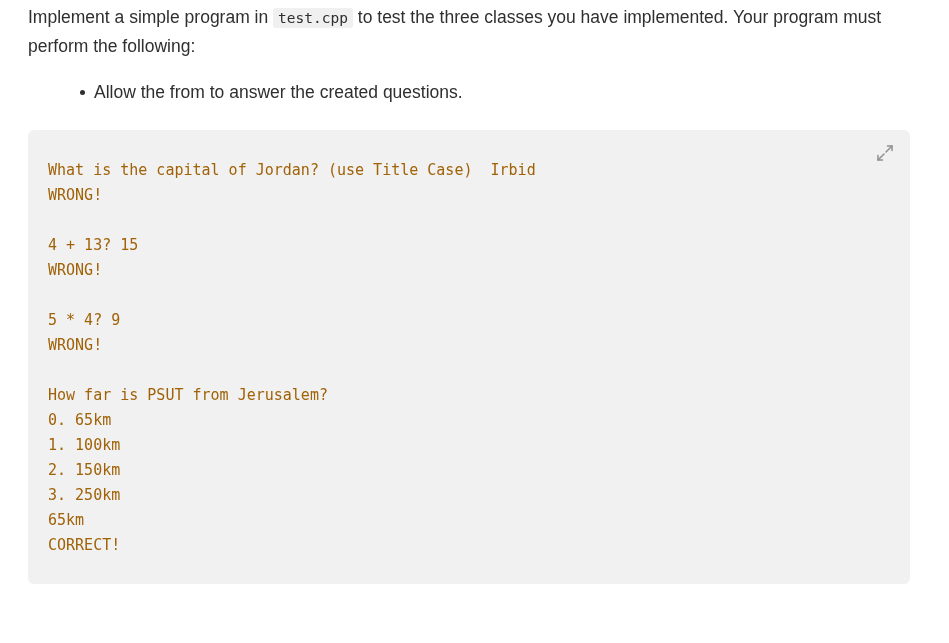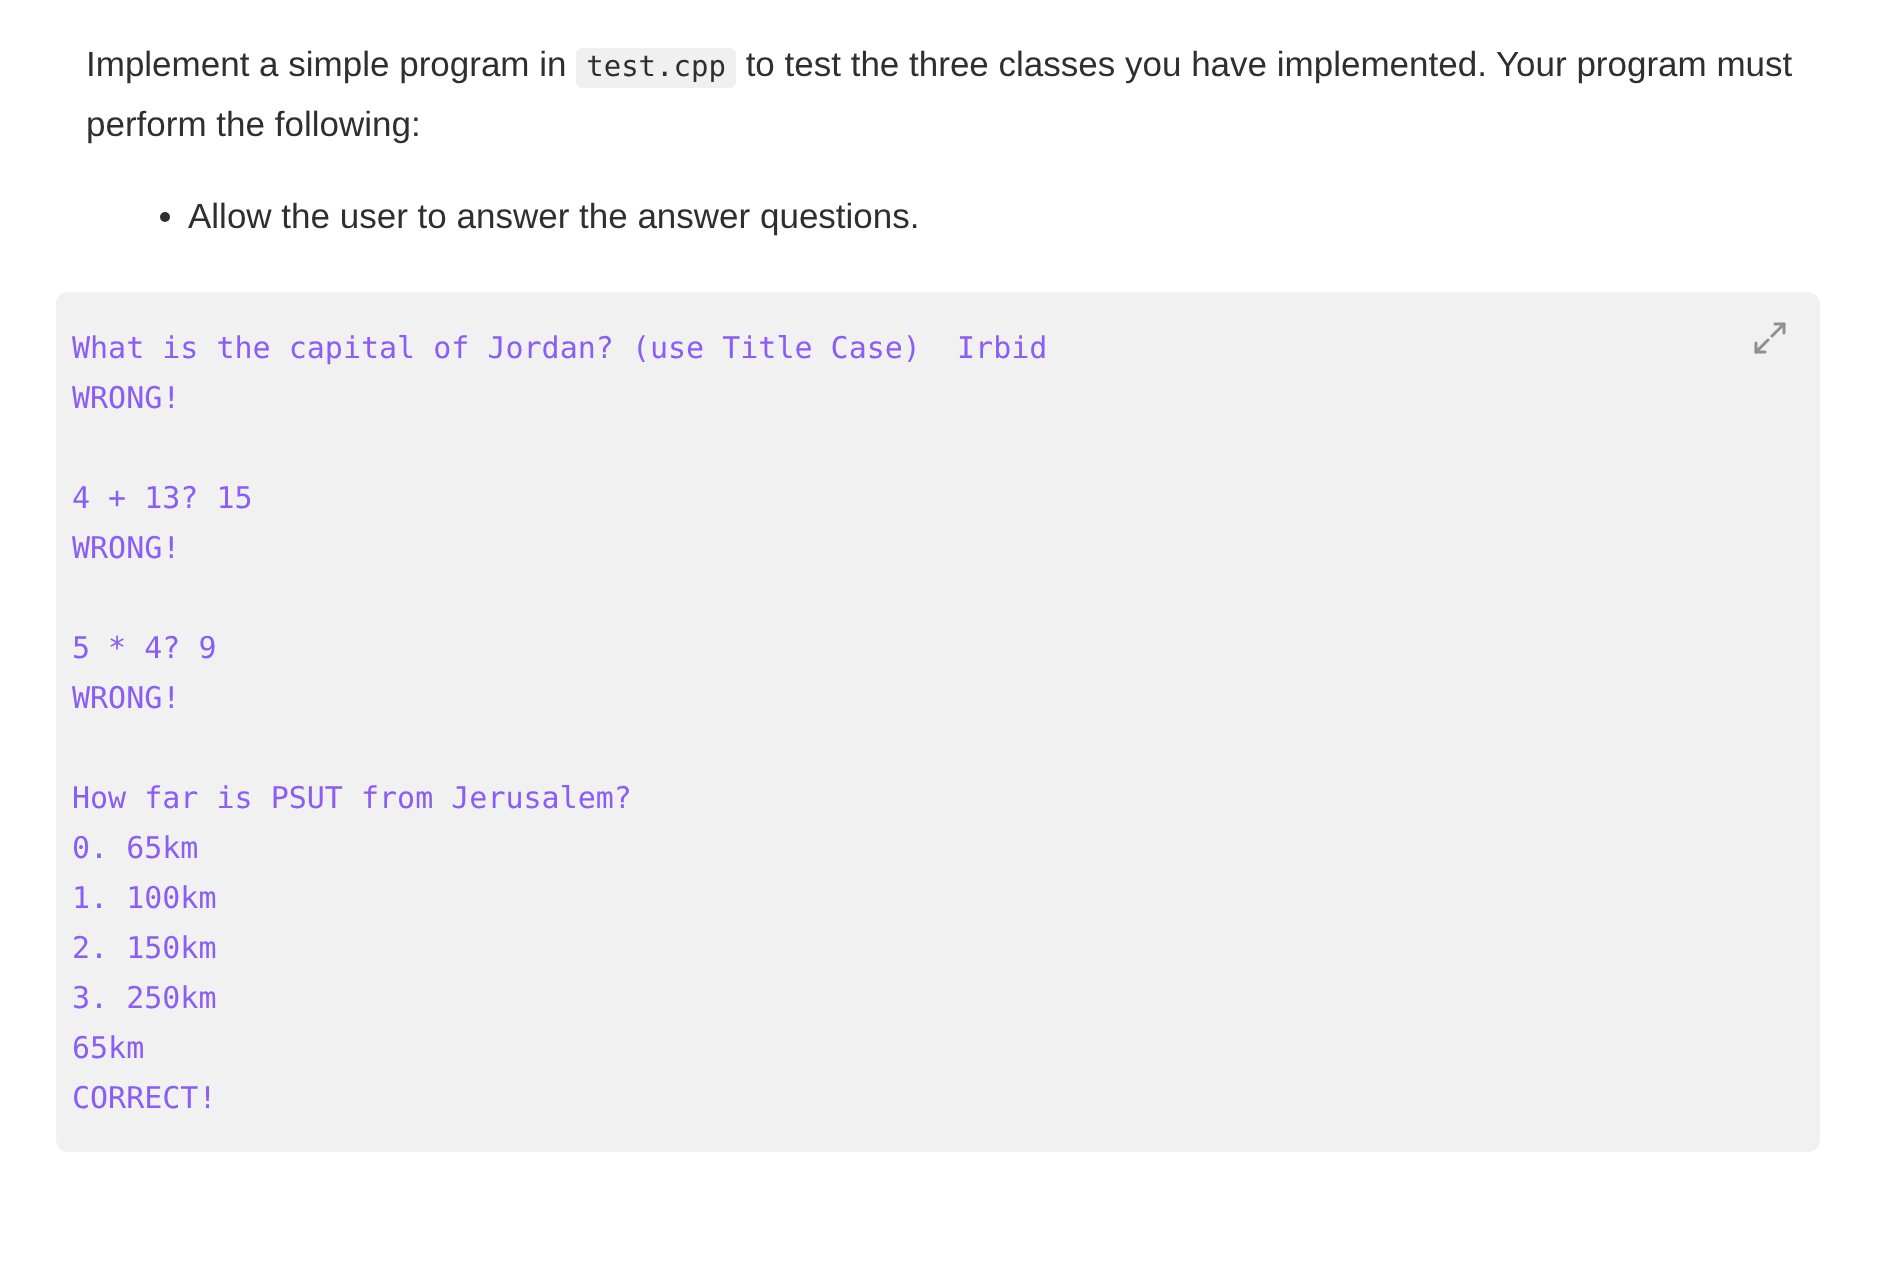--- a/index.html
+++ b/index.html
@@ -17,21 +17,21 @@
 
   .page {
     position: relative;
     width: 949px;
     height: 643px;
     box-sizing: border-box;
     padding: 0 28px;
   }
 
   p.body-text {
-    margin: 15px;
+    margin: 0;
     font-size: 17.5px;
     line-height: 28px;
     color: #2f2f2f;
     font-weight: 400;
   }
 
   .intro {
     padding-top: 3px;
   }
 
@@ -76,25 +76,25 @@
     margin-top: 21px;
     background: #f1f1f1;
     border-radius: 6px;
     padding: 16px 18px 14px 8px;
     box-sizing: border-box;
     width: 882px;
     min-height: 414px;
   }
 
   pre.code-content {
-    margin: 0;
+    margin: 12px;
     font-family: "DejaVu Sans Mono", "Liberation Mono", monospace;
     font-size: 15px;
     line-height: 25px;
-    color: #8b5cf6;
+    color: #a16207;
     white-space: pre;
     tab-size: 4;
   }
 
   .expand-button {
     position: absolute;
     top: 12px;
     right: 14px;
     width: 22px;
     height: 22px;
@@ -107,21 +107,21 @@
   .expand-button svg { display: block; }
 </style>
 </head>
 <body>
 
 <div class="page">
 
   <p class="body-text intro"><span>Implement a simple program in </span><code class="inline-code">test.cpp</code><span> to test the three classes you have implemented. Your program must perform the following:</span></p>
 
   <ul class="task-list">
-    <li><span>Allow the user to answer the answer questions.</span></li>
+    <li><span>Allow the from to answer the created questions.</span></li>
   </ul>
 
 
   <div class="code-block">
     <div class="expand-button">
       <svg width="20" height="20" viewBox="0 0 20 20" fill="none" stroke="#555555" stroke-width="1.5" stroke-linecap="round" stroke-linejoin="round">
         <line x1="11" y1="9" x2="17" y2="3"></line>
         <polyline points="12.5,3 17,3 17,7.5"></polyline>
         <line x1="9" y1="11" x2="3" y2="17"></line>
         <polyline points="3,12.5 3,17 7.5,17"></polyline>

